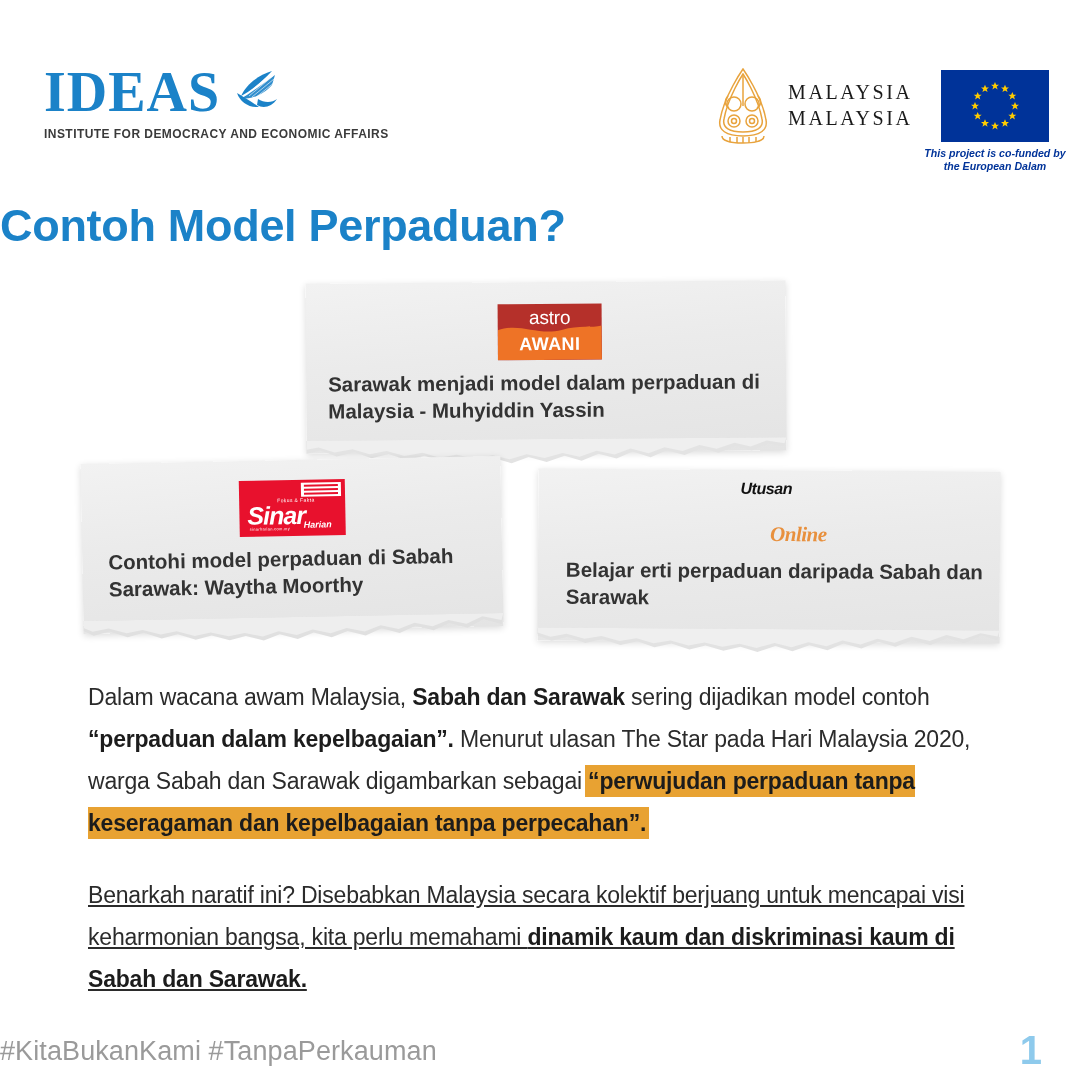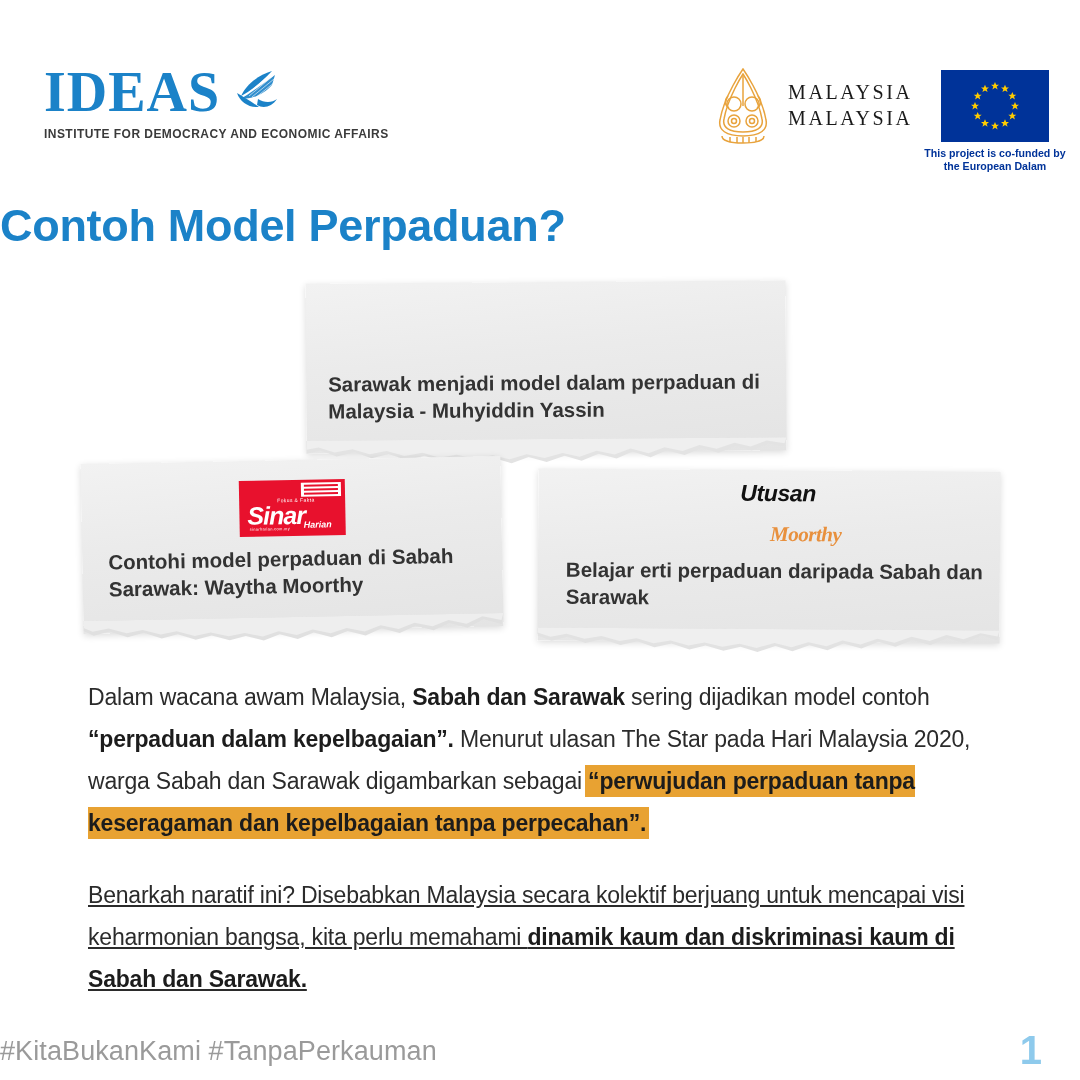--- a/index.html
+++ b/index.html
@@ -27,21 +27,21 @@
     font-size:12px;font-weight:700;color:#3a3a3a;
     letter-spacing:0.45px;margin-top:7px;white-space:nowrap;
   }
 
   .im-logo{position:absolute;left:712px;top:38px;display:flex;align-items:center;gap:14px;}
   .im-orn{width:62px;height:80px;flex:none;}
   .im-text{font-family:"Liberation Serif", serif;color:#1a1a1a;line-height:1.28;}
   .im-text .l1{font-size:20px;letter-spacing:2.6px;}
   .im-text .l2{font-size:20px;letter-spacing:2.6px;}
 
-  .eu-block{position:absolute;left:920px;top:42px;width:150px;text-align:center;}
+  .eu-block{position:absolute;left:920px;top:42px;width:150px;text-align:center;font-style:italic;}
   .eu-flag{width:108px;height:72px;display:block;margin:0 auto;}
   .eu-cap{
     font-size:10.6px;font-weight:700;color:#003399;
     line-height:1.22;margin-top:5px;
   }
 
   
   .title{
     position:absolute;left:0;top:172px;width:1080px;
     font-size:45px;font-weight:700;color:#1B82C8;letter-spacing:-0.3px;
@@ -88,21 +88,21 @@
     font-weight:700;font-style:italic;letter-spacing:-1px;}
   .sinar .sub{position:absolute;left:64px;top:40px;color:#fff;font-size:9px;
     font-weight:700;font-style:italic;}
   .sinar .url{position:absolute;left:10px;top:46px;color:#fff;font-size:4px;letter-spacing:.3px;}
 
   
   #clip-borneo{left:538px;top:196px;width:462px;height:172px;transform:rotate(0.35deg);}
   #clip-borneo .hl{left:28px;top:88px;font-size:20.5px;width:420px;}
   #clip-borneo .brand{left:154px;top:8px;}
   .borneo{width:168px;height:68px;position:relative;}
-  .borneo .utusan{position:absolute;left:48px;top:2px;font-size:23px;font-weight:700;
+  .borneo .utusan{position:absolute;left:48px;top:2px;font-size:16px;font-weight:700;
     color:#111;letter-spacing:-.4px;font-style:italic;}
   .borneo .main{position:absolute;left:2px;top:14px;font-size:42px;font-weight:700;
     color:#D91E18;letter-spacing:-2.4px;line-height:1;}
   .borneo .online{position:absolute;left:78px;top:44px;font-size:21px;color:#E8903D;
     font-style:italic;font-weight:700;font-family:"Liberation Serif",serif;letter-spacing:-.5px;}
 
   
   .body-wrap{position:absolute;left:88px;top:648px;width:920px;}
   .para{
     font-size:23px;font-weight:300;color:#2b2b2b;
@@ -230,20 +230,29 @@
       </div>
     </div>
   </div>
 
   <div class="title">Contoh Model Perpaduan?</div>
 
   <div class="clips">
 
     <div class="clip" id="clip-awani">
       <div class="sheet">
+        <div class="brand">
+          <div class="astro">
+            <svg class="wave" viewBox="0 0 104 56" preserveAspectRatio="none">
+              <path d="M0 26 C22 18 40 32 64 26 C82 21 94 25 104 22 L104 56 L0 56 Z" fill="#EE7326"></path>
+            </svg>
+            <div class="t1">astro</div>
+            <div class="t2">AWANI</div>
+          </div>
+        </div>
         <div class="hl">Sarawak menjadi model dalam perpaduan di Malaysia - Muhyiddin Yassin</div>
         <svg class="torn" viewBox="0 0 480 26" preserveAspectRatio="none">
           <path d="M0 0 L480 0 L478 9 L462 6 L445 13 L430 8 L412 15 L395 10 L378 17 L360 12 L344 19 L326 13 L310 20 L292 15 L275 22 L258 17 L240 23 L222 18 L205 24 L188 19 L170 23 L152 18 L135 22 L118 16 L100 20 L82 14 L65 18 L48 12 L30 16 L14 10 L0 13 Z" fill="#e3e3e3"></path>
           <path d="M0 0 L480 0 L478 6 L460 3 L444 9 L428 5 L410 11 L393 7 L376 13 L358 9 L342 15 L324 10 L308 16 L290 12 L273 18 L256 14 L238 19 L220 15 L203 20 L186 16 L168 19 L150 15 L133 18 L116 13 L98 16 L80 11 L63 14 L46 9 L28 12 L12 7 L0 9 Z" fill="#efefef"></path>
         </svg>
       </div>
     </div>
 
     <div class="clip" id="clip-sinar">
       <div class="sheet">
@@ -266,21 +275,21 @@
           <path d="M0 0 L420 0 L418 7 L399 3 L383 10 L365 6 L349 12 L331 8 L315 14 L297 10 L281 16 L263 12 L247 17 L229 13 L213 18 L195 14 L179 19 L161 15 L145 18 L127 14 L111 17 L93 12 L77 15 L59 10 L43 13 L25 8 L9 11 L0 7 Z" fill="#eeeeee"></path>
         </svg>
       </div>
     </div>
 
     <div class="clip" id="clip-borneo">
       <div class="sheet">
         <div class="brand">
           <div class="borneo">
             <div class="utusan">Utusan</div>
-            <div class="online">Moorthy</div>
+            <div class="online">Online</div>
           </div>
         </div>
         <div class="hl">Belajar erti perpaduan daripada Sabah dan Sarawak</div>
         <svg class="torn" viewBox="0 0 462 26" preserveAspectRatio="none">
           <path d="M0 0 L462 0 L460 10 L444 5 L427 13 L410 8 L393 15 L375 10 L358 17 L341 12 L324 19 L306 14 L290 21 L272 16 L255 22 L238 17 L220 23 L203 18 L186 22 L168 17 L152 21 L134 15 L117 19 L100 13 L83 17 L65 11 L48 15 L30 9 L14 13 L0 8 Z" fill="#e2e2e2"></path>
           <path d="M0 0 L462 0 L460 6 L443 3 L426 9 L409 5 L392 11 L374 7 L357 13 L340 9 L323 15 L305 11 L289 17 L271 13 L254 18 L237 14 L219 19 L202 15 L185 18 L167 14 L151 17 L133 12 L116 15 L99 10 L82 13 L64 8 L47 11 L29 6 L13 9 L0 5 Z" fill="#efefef"></path>
         </svg>
       </div>
     </div>
   </div>

